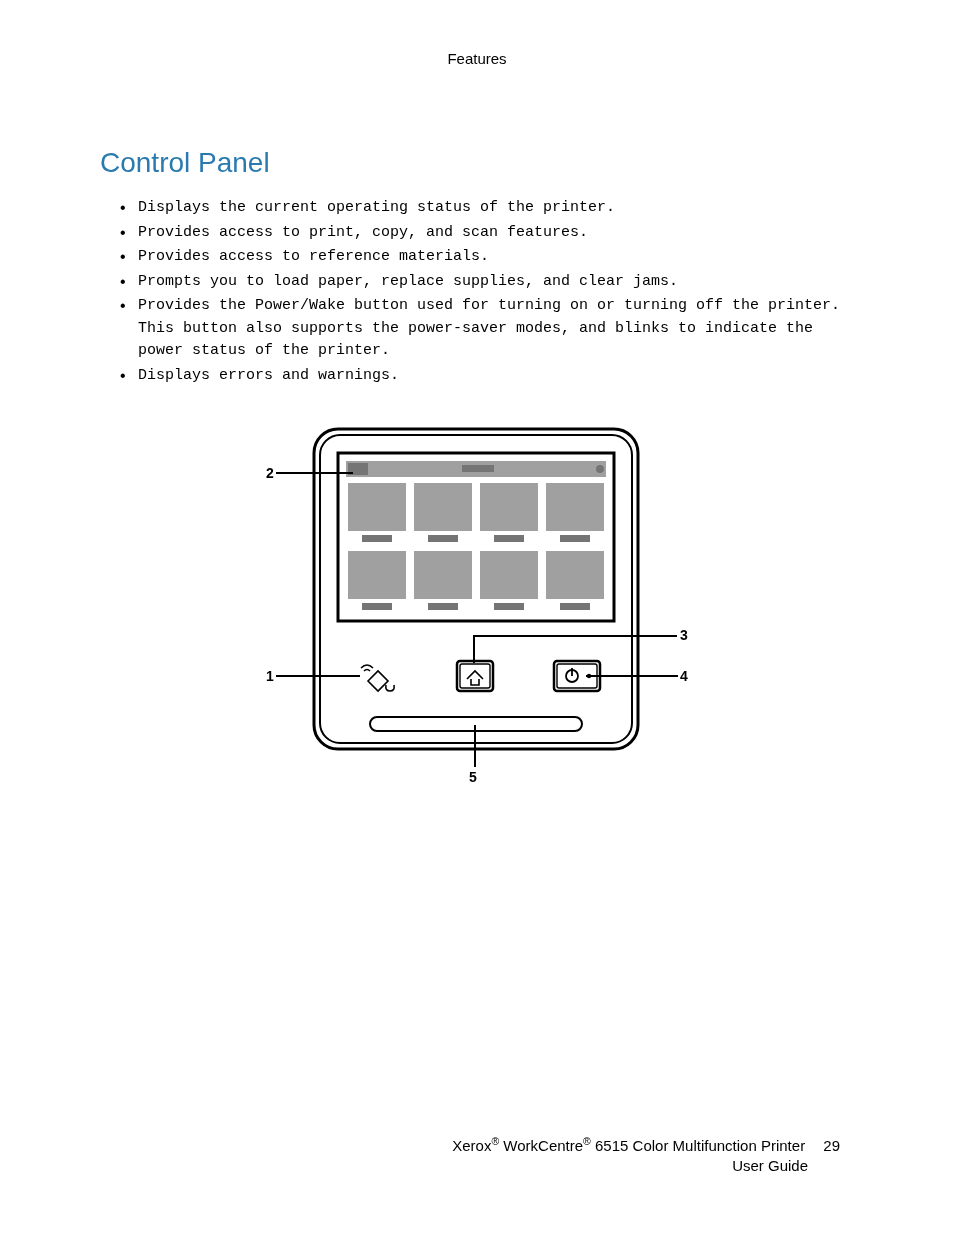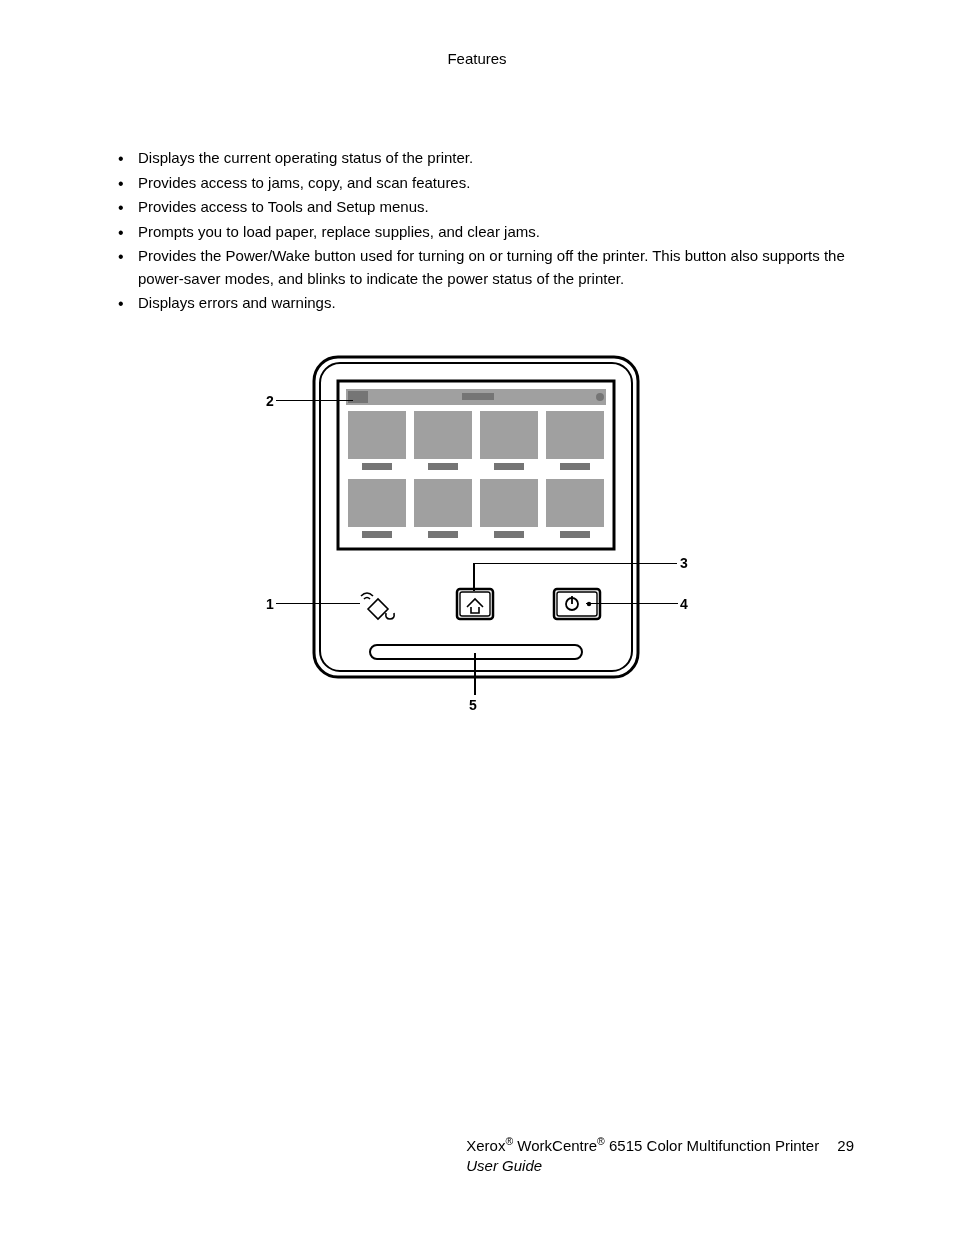--- a/index.html
+++ b/index.html
@@ -29,20 +29,21 @@
     }
     .intro {
       font-size: 15px;
       line-height: 1.35;
       margin-bottom: 10px;
     }
     ul.bullets {
       list-style: none;
       padding-left: 18px;
       margin-bottom: 36px;
+      font-family: Liberation Mono, monospace;
     }
     ul.bullets li {
       position: relative;
       padding-left: 20px;
       font-size: 15px;
       line-height: 1.5;
       margin-bottom: 2px;
     }
     ul.bullets li::before {
       content: "•";
@@ -61,42 +62,44 @@
       font-size: 14px;
       font-family: Arial, sans-serif;
     }
     .line {
       position: absolute;
       background: #000;
     }
     .footer {
       position: absolute;
       bottom: 60px;
-      right: 100px;
+      right: 114px;
+      text-align: right;
       font-size: 15px;
       line-height: 1.3;
     }
     .footer .pagenum {
       display: inline-block;
       margin-left: 14px;
     }
     sup { font-size: 0.7em; }
   </style>
 </head>
 <body>
 
 <div class="page">
   <div class="header-right">Features</div>
 
+  <h2 class="section-heading">Control Panel</h2>
 
 
   <ul class="bullets">
     <li>Displays the current operating status of the printer.</li>
-    <li>Provides access to jams, copy, and scan features.</li>
-    <li>Provides access to Tools and Setup menus.</li>
+    <li>Provides access to print, copy, and scan features.</li>
+    <li>Provides access to reference materials.</li>
     <li>Prompts you to load paper, replace supplies, and clear jams.</li>
     <li>Provides the Power/Wake button used for turning on or turning off the printer. This button also supports the power-saver modes, and blinks to indicate the power status of the printer.</li>
     <li>Displays errors and warnings.</li>
   </ul>
 
   <div class="figure-wrap">
     
     <span class="callout" style="left:-26px; top:245px;">1</span>
     <span class="callout" style="left:-26px; top:42px;">2</span>
     <span class="callout" style="left:388px; top:204px;">3</span>
@@ -169,15 +172,15 @@
     </svg>
   </div>
 
   <div class="footer">
     <div>
       <span>
         <span>Xerox</span><sup>®</sup><span> WorkCentre</span><sup>®</sup><span> 6515 Color Multifunction Printer</span>
       </span>
       <span class="pagenum">29</span>
     </div>
-    <div style="padding-right:32px;font-style:italic;">User Guide</div>
+    <div style="padding-right:32px;">User Guide</div>
   </div>
 </div>
 
 </body></html>

